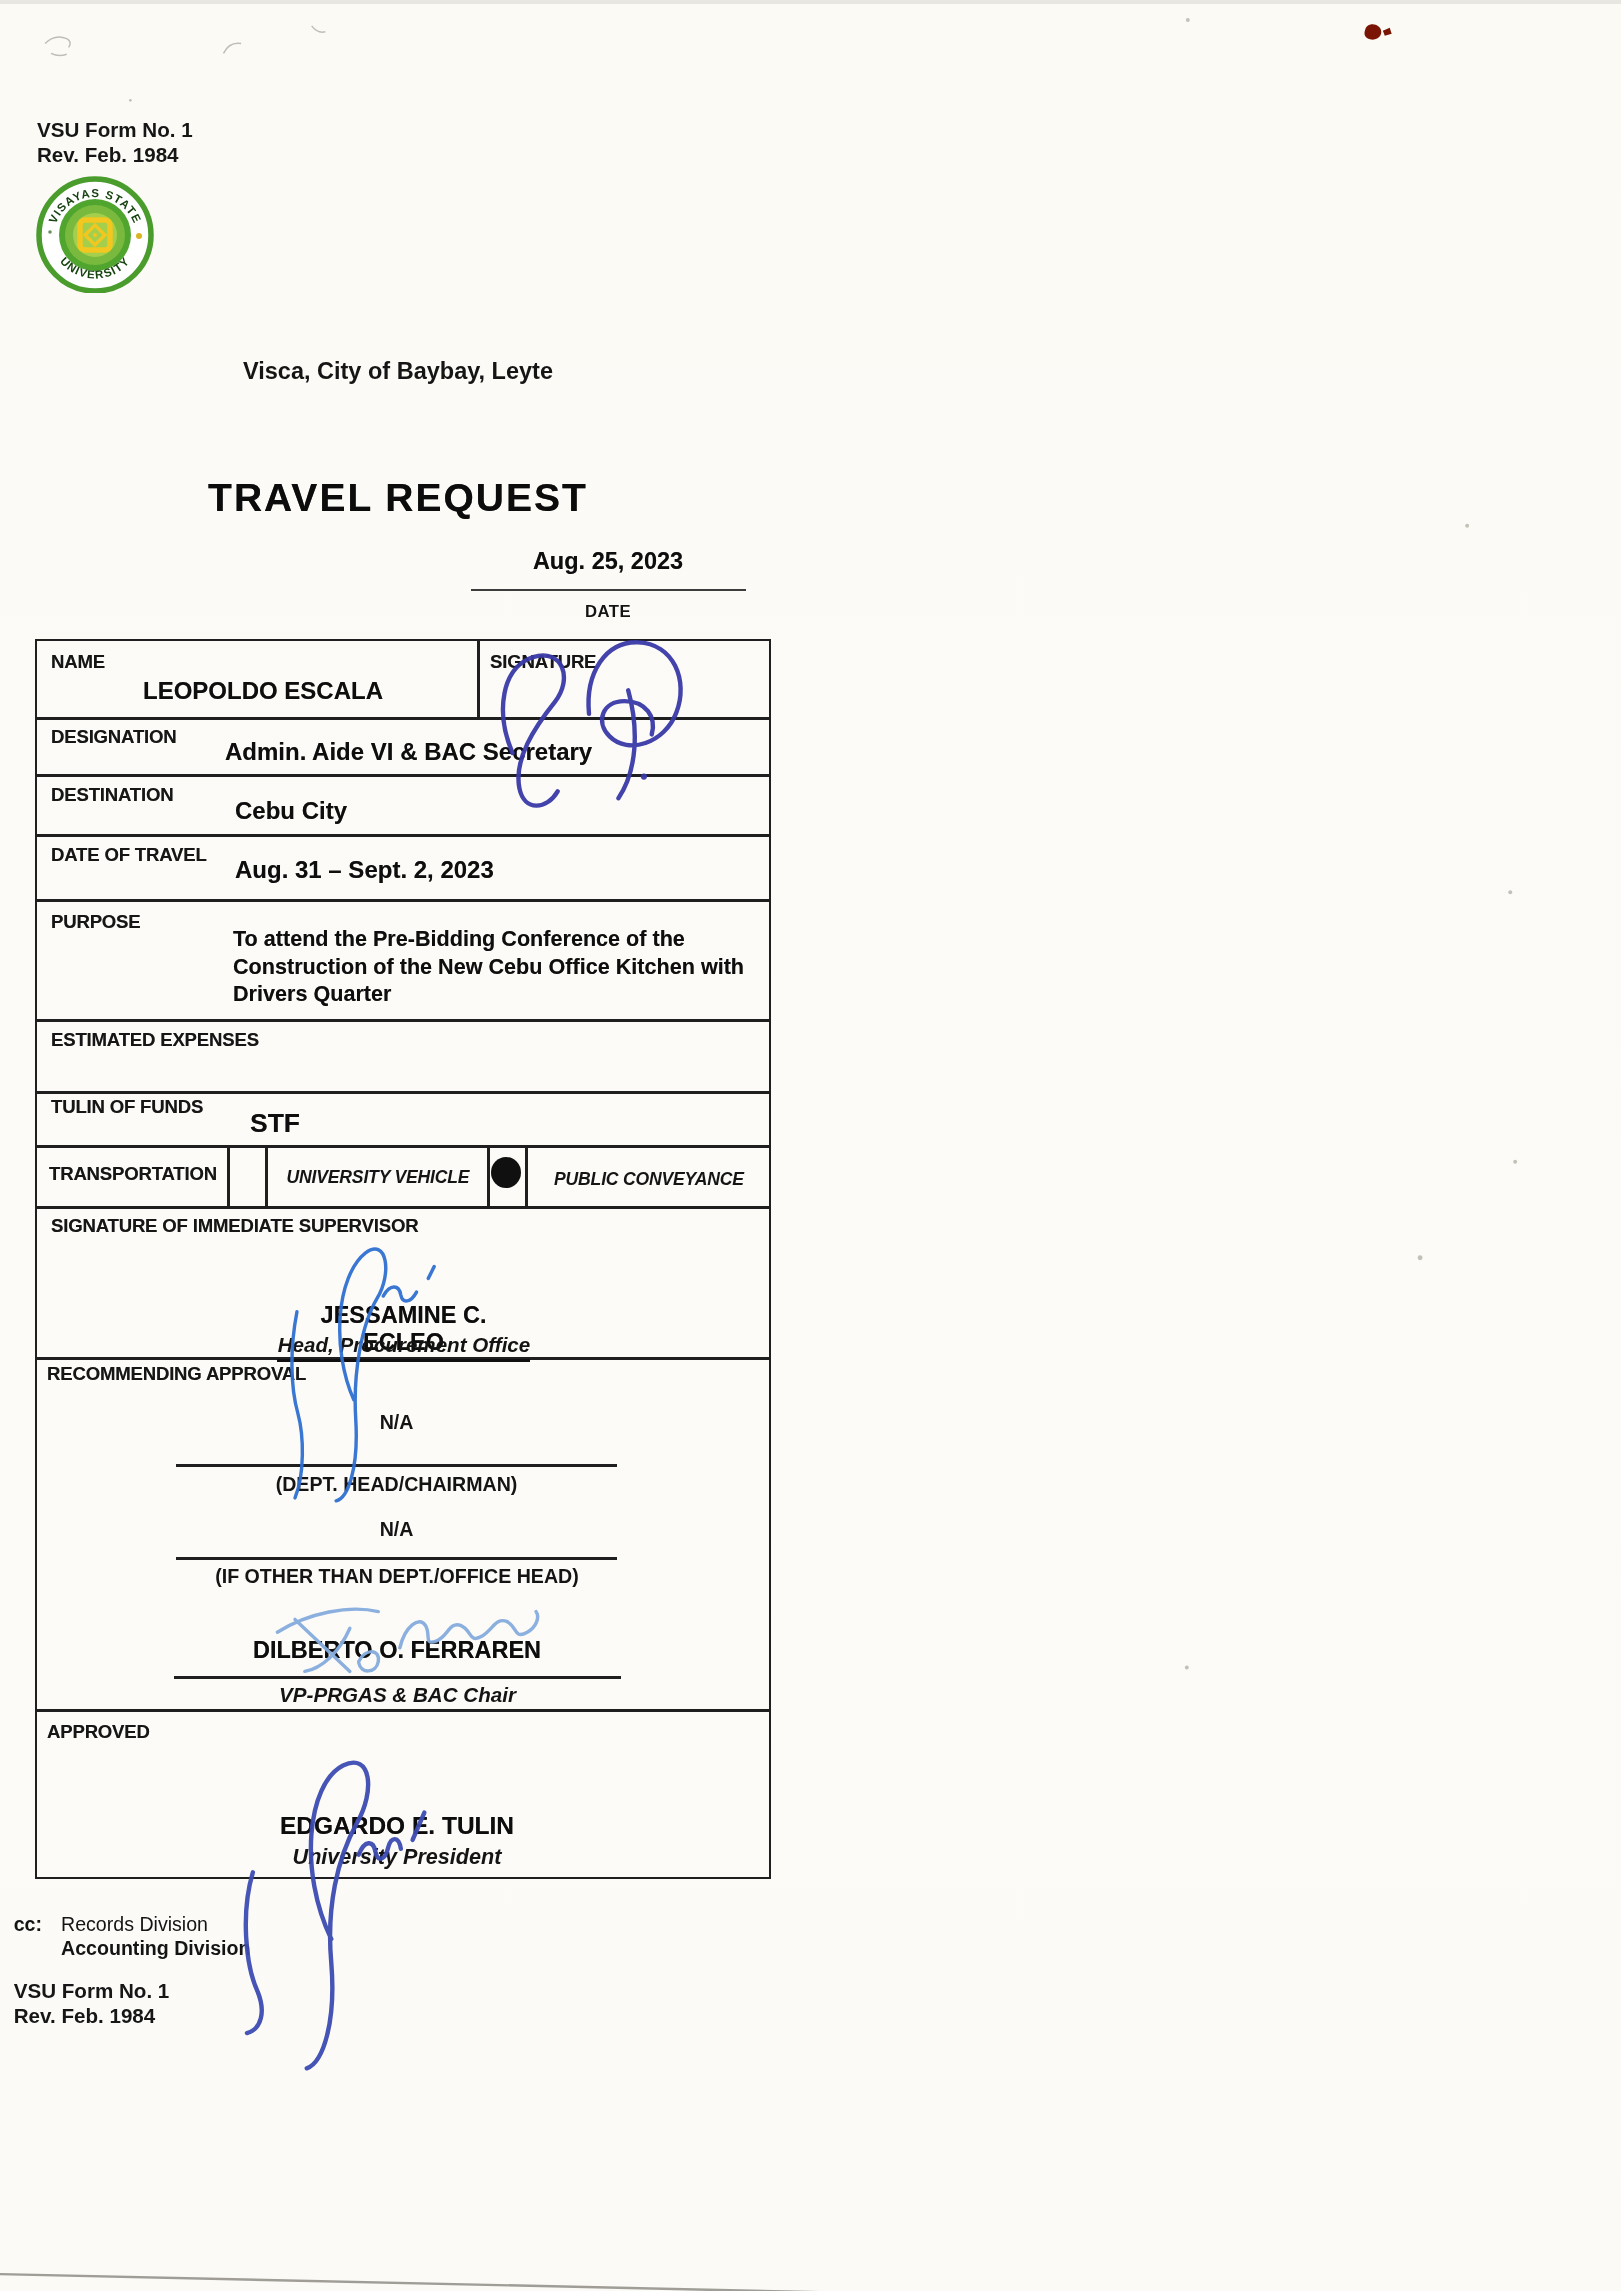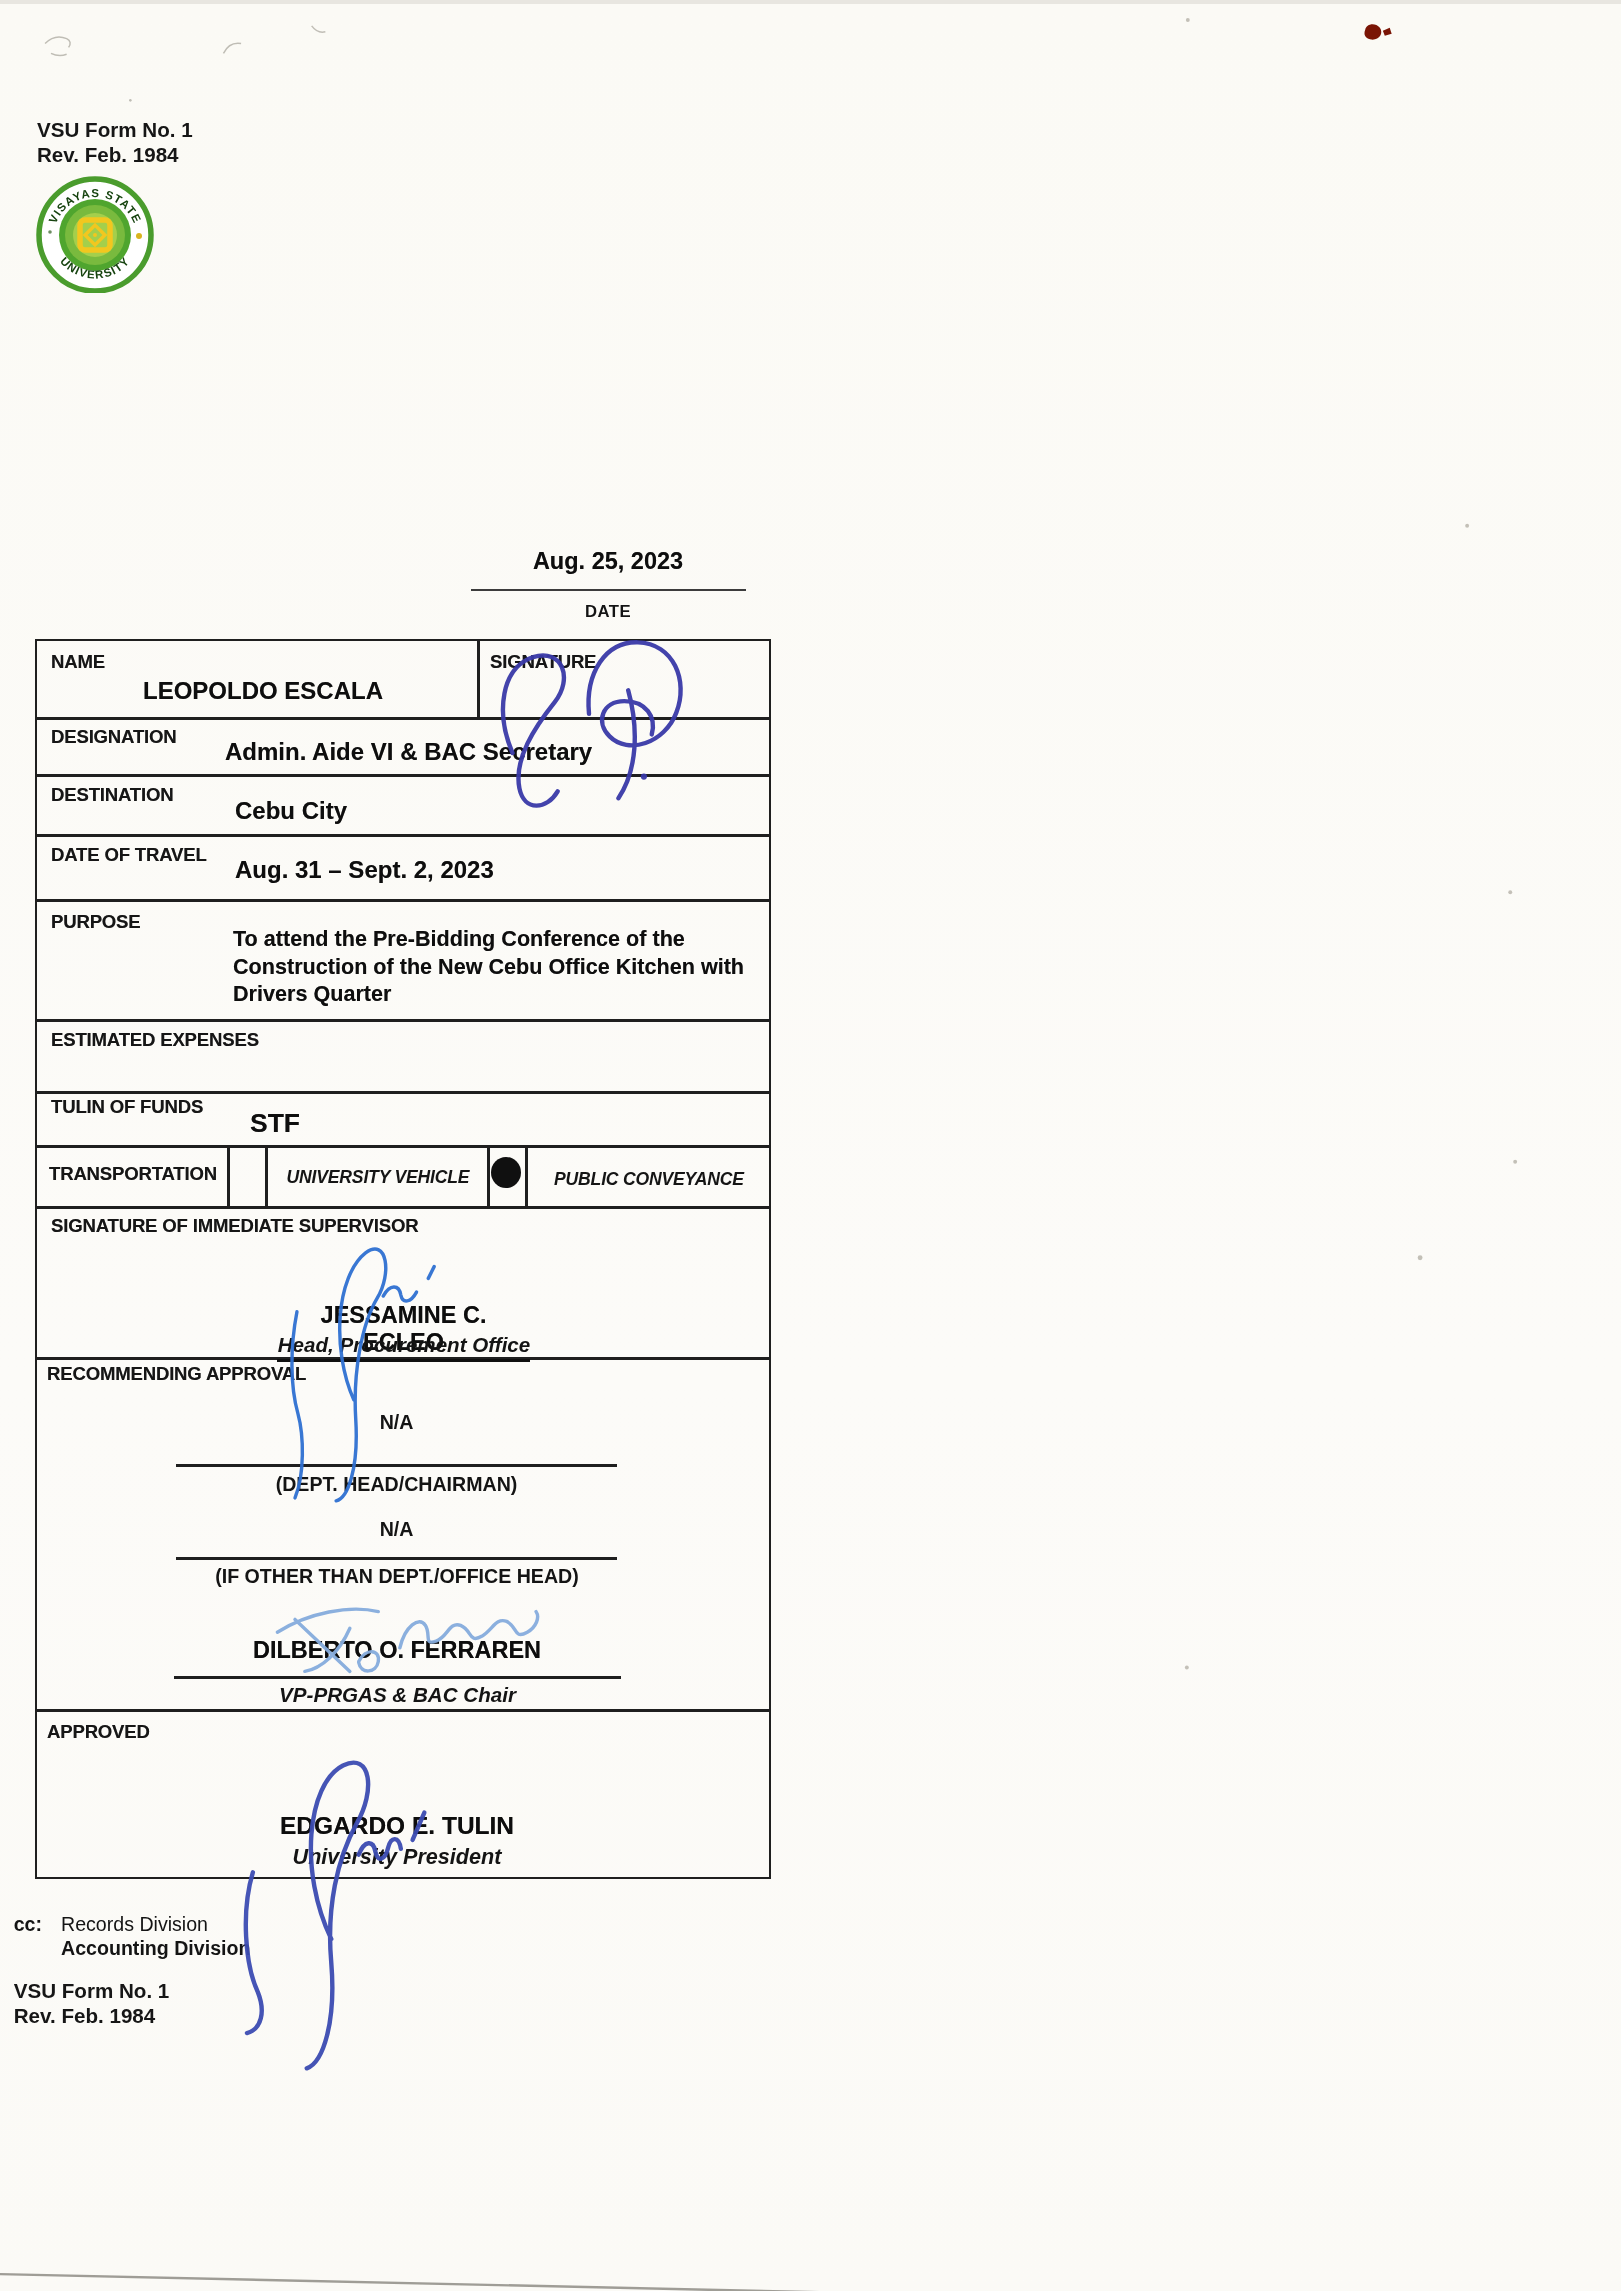--- a/index.html
+++ b/index.html
@@ -52,20 +52,22 @@
     </text>
     <circle cx="104" cy="63" r="3" fill="#d9b41f"></circle>
     <circle cx="15" cy="59" r="1.8" fill="#2e5e1e" opacity=".7"></circle>
     <g transform="translate(60,62)">
       <rect x="-15" y="-15" width="30" height="30" rx="5" fill="none" stroke="#f2c71f" stroke-width="5.5"></rect>
       <rect x="-7" y="-7" width="14" height="14" transform="rotate(45)" fill="none" stroke="#f2c71f" stroke-width="3.5"></rect>
       <circle r="2" fill="#f2c71f"></circle>
     </g>
   </svg>
 
+  <div class="abs hdr-addr ctr" style="left:55px;top:354px;width:686px;">Visca, City of Baybay, Leyte</div>
+  <div class="abs hdr-title ctr" style="left:55px;top:472px;width:686px;">TRAVEL REQUEST</div>
 
   <div class="abs val ctr" style="left:470px;top:544px;width:276px;font-size:23.5px;">Aug. 25, 2023</div>
   <div class="abs soft-ln" style="left:471px;top:585px;width:275px;height:2px;"></div>
   <div class="abs ctr" style="left:470px;top:598px;width:276px;font-size:16.7px;font-weight:600;letter-spacing:0.5px;">DATE</div>
 
   <div class="abs tbl-outer" style="left:35px;top:635px;width:736px;height:1240px;"></div>
   <div class="abs ln" style="left:35px;top:713px;width:736px;height:2.9px;"></div>
   <div class="abs ln" style="left:35px;top:770px;width:736px;height:2.9px;"></div>
   <div class="abs ln" style="left:35px;top:830px;width:736px;height:2.9px;"></div>
   <div class="abs ln" style="left:35px;top:895px;width:736px;height:2.9px;"></div>

